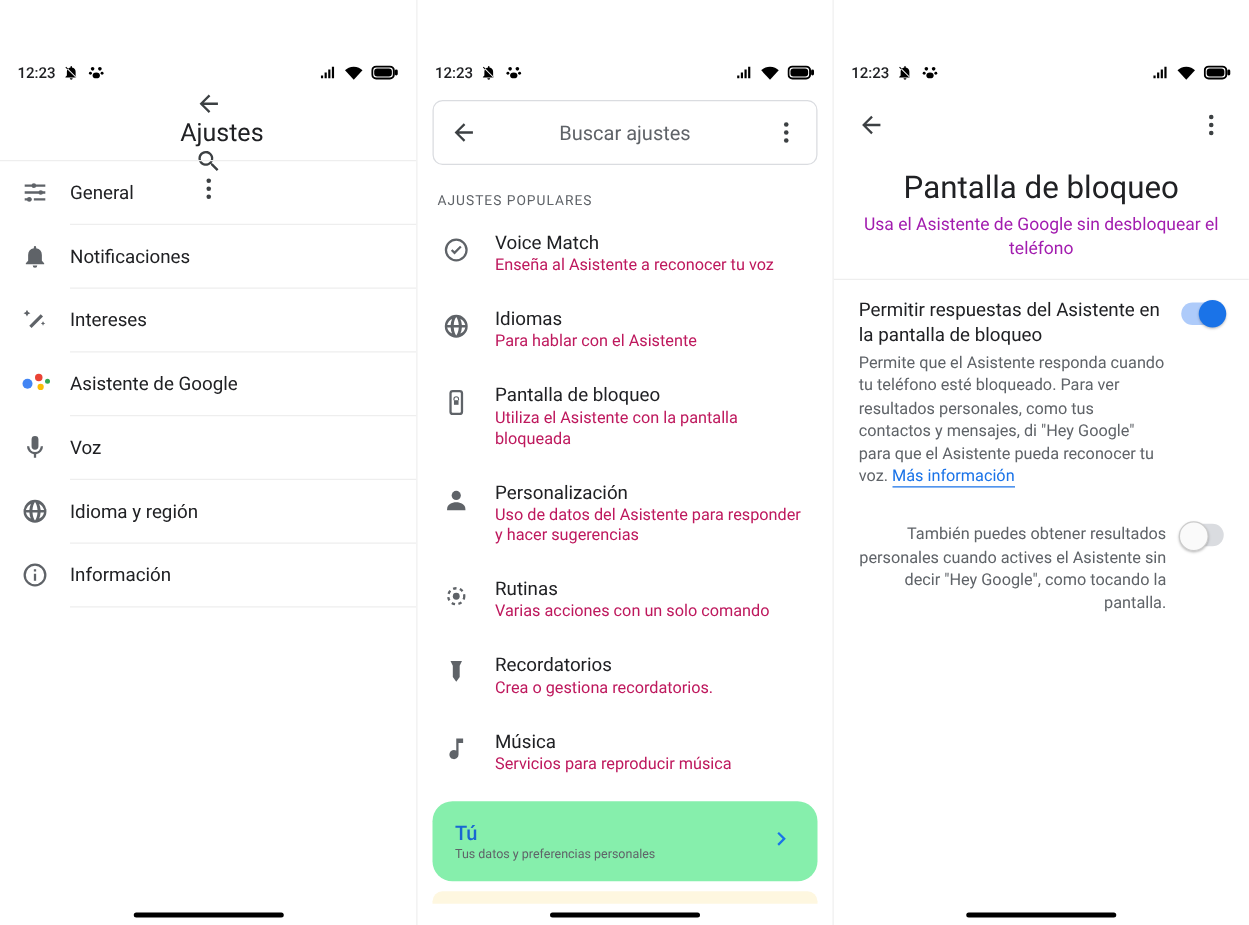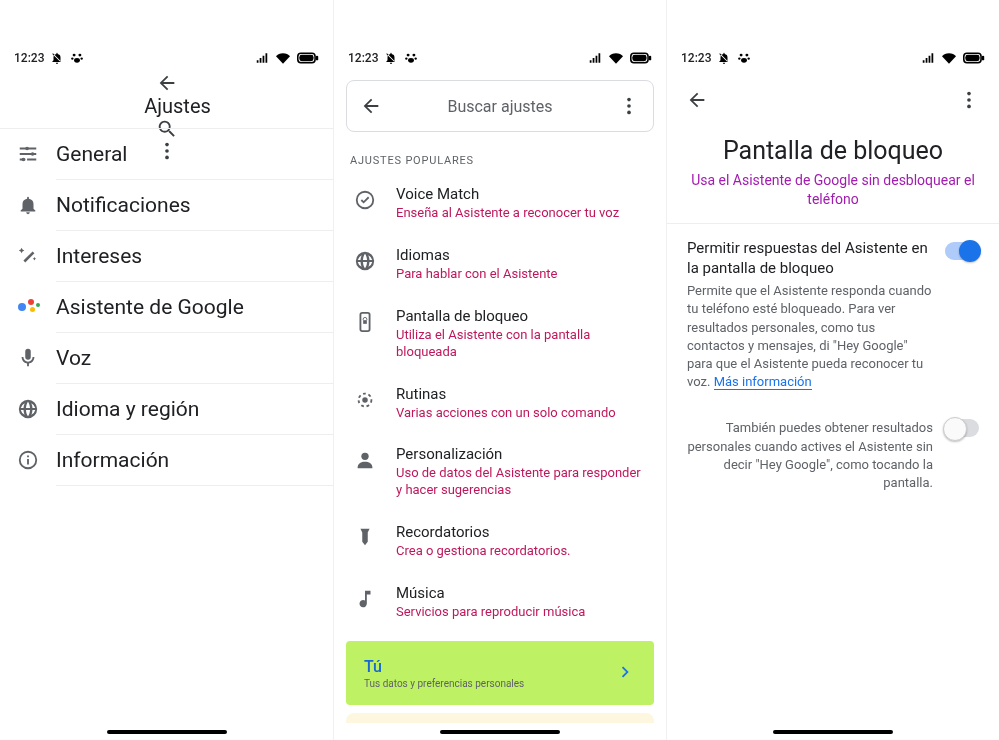--- a/index.html
+++ b/index.html
@@ -41,21 +41,21 @@
   .icon-btn svg{width:22px;height:22px;fill:#3c4043;}
   .screen1-divider{border-bottom:1px solid #eee;}
 
   .list1{padding:0 0 0 0;}
   .row1{
     display:flex;align-items:center;height:50px;
     padding:0 16px 0 16px;cursor:pointer;
   }
   .row1 .row-icon{width:24px;height:24px;display:flex;align-items:center;justify-content:center;margin-right:16px;}
   .row1 .row-icon svg{width:22px;height:22px;fill:#5f6368;}
-  .row1 .row-label{font-size:21px;color:#202124;}
+  .row1 .row-label{font-size:15px;color:#202124;}
   .row1-divider{border-bottom:1px solid #eee;margin-left:56px;}
 
   
   .search-bar{
     margin:8px 12px 10px;height:50px;border:1px solid #dadce0;
     border-radius:8px;display:flex;align-items:center;padding:0 4px;
     box-shadow:0 0 0 rgba(0,0,0,0);
   }
   .search-bar .ph{flex:1;text-align:center;color:#5f6368;font-size:16px;}
   .sec-title{
@@ -66,21 +66,21 @@
     display:flex;padding:12px 18px;cursor:pointer;
   }
   .row2 .row-icon{
     width:26px;height:26px;flex:none;margin-right:18px;margin-top:2px;
     display:flex;align-items:center;justify-content:center;
   }
   .row2 .row-icon svg{width:22px;height:22px;fill:#5f6368;}
   .row2 .txt .t{font-size:15px;color:#202124;}
   .row2 .txt .s{font-size:13px;color:#be185d;margin-top:2px;line-height:1.3;}
   .card{
-    margin:8px 12px;background:#bef264;border-radius:4px;
+    margin:8px 12px;background:#86efac;border-radius:16px;
     padding:16px 18px;display:flex;align-items:center;cursor:pointer;
   }
   .card .txt{flex:1;}
   .card .t{font-size:16px;color:#1967d2;font-weight:500;}
   .card .s{font-size:10px;color:#5f6368;margin-top:2px;}
   .card .chev svg{width:22px;height:22px;fill:#1a73e8;}
   .card2-peek{
     margin:0 12px;background:#fef7e0;border-radius:8px 8px 0 0;height:10px;
   }
 
@@ -408,37 +408,37 @@
             </svg>
           </span>
       <div class="txt">
             <div class="t">Pantalla de bloqueo</div>
             <div class="s">Utiliza el Asistente con la pantalla bloqueada</div>
           </div>
     </div>
     <div class="row2">
       <span class="row-icon">
             <svg viewBox="0 0 24 24">
+              <use href="#i-person"></use>
+            </svg>
+          </span>
+      <div class="txt">
+            <div class="t">Personalización</div>
+            <div class="s">Uso de datos del Asistente para responder y hacer sugerencias</div>
+          </div>
+    </div>
+    <div class="row2">
+      <span class="row-icon">
+            <svg viewBox="0 0 24 24">
               <use href="#i-routines"></use>
             </svg>
           </span>
       <div class="txt">
             <div class="t">Rutinas</div>
             <div class="s">Varias acciones con un solo comando</div>
-          </div>
-    </div>
-    <div class="row2">
-      <span class="row-icon">
-            <svg viewBox="0 0 24 24">
-              <use href="#i-person"></use>
-            </svg>
-          </span>
-      <div class="txt">
-            <div class="t">Personalización</div>
-            <div class="s">Uso de datos del Asistente para responder y hacer sugerencias</div>
           </div>
     </div>
     <div class="row2">
       <span class="row-icon">
             <svg viewBox="0 0 24 24">
               <use href="#i-reminder"></use>
             </svg>
           </span>
       <div class="txt">
             <div class="t">Recordatorios</div>

